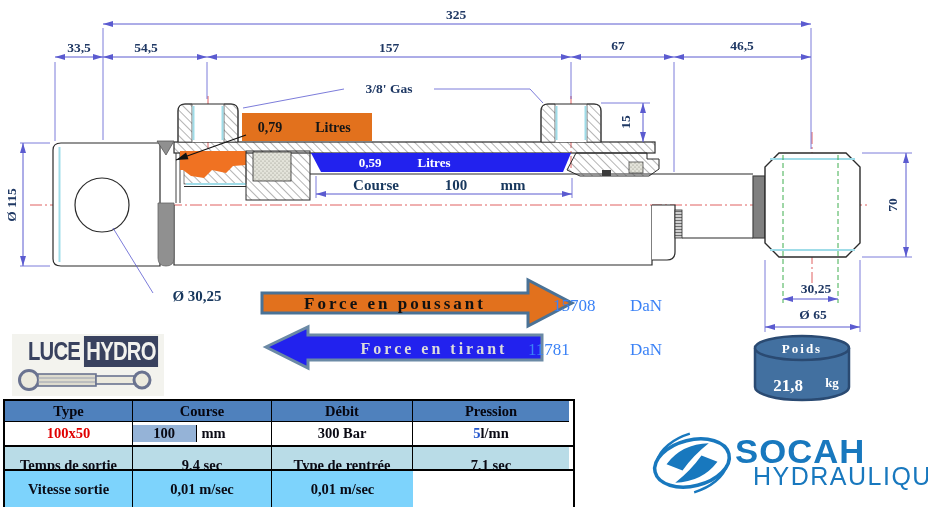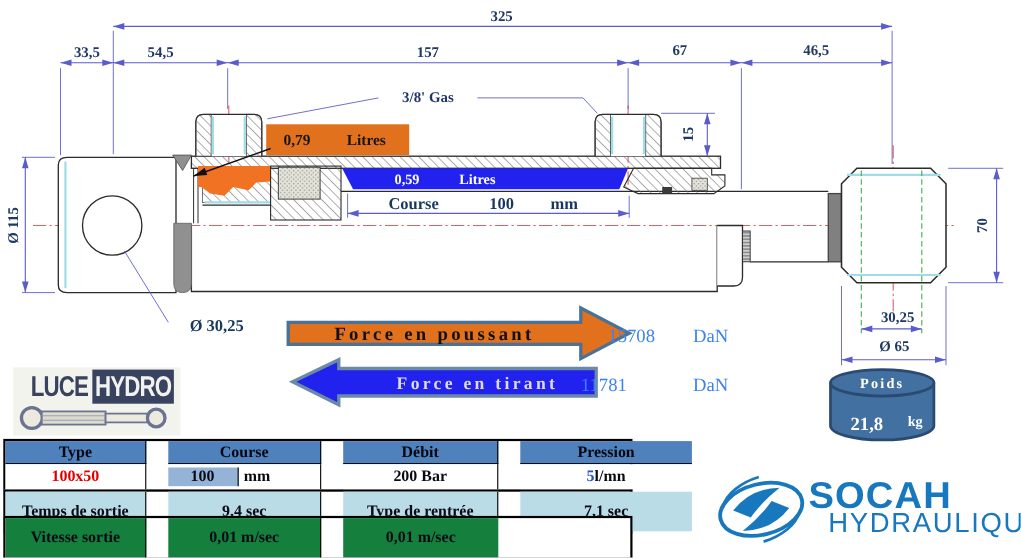--- a/index.html
+++ b/index.html
@@ -6,32 +6,32 @@
   .stage{position:relative;width:928px;height:507px;background:#fff;overflow:hidden;
          font-family:"Liberation Serif",serif;}
   .abs{position:absolute;}
   svg text{font-family:"Liberation Serif",serif;}
   .dimtxt{font-size:13.5px;font-weight:bold;fill:#1f3864;}
   .bigdim{font-size:15px;font-weight:bold;fill:#17375d;}
   
   .fval{position:absolute;font-weight:normal;font-size:17px;color:#3b82f6;width:70px;}
   
   .tbl{position:absolute;left:3px;width:572px;box-sizing:border-box;border:2px solid #000;background:#fff;}
-  .trow{display:grid;grid-template-columns:128px 139px 141px 156px;gap:20px;}
+  .trow{display:grid;grid-template-columns:128px 139px 141px 156px;}
   .cell{box-sizing:border-box;border-right:1.5px solid #000;display:flex;align-items:center;justify-content:center;
         font-weight:bold;font-size:14.5px;color:#0a0a14;height:21px;}
   .cell:last-child{border-right:none;}
   .hdr .cell{background:#4f81bd;border-bottom:1.5px solid #000;color:#06060f;}
   .r2 .cell{height:23px;background:#fff;}
   .coursecell{display:grid;grid-template-columns:64px 75px;padding:0!important;}
   .c100{background:#95b3d7;display:flex;align-items:center;justify-content:center;border-right:1.5px solid #000;}
   .cmm{display:flex;align-items:center;padding-left:5px;}
   .strip .cell{height:36px;}
   .lightA .cell{background:#b9dce7;}
-  .lightB .cell{background:#15803d;}
+  .lightB .cell{background:#7dd3fc;}
   
   .luce{position:absolute;left:12px;top:334px;width:152px;height:62px;background:#f3f3ee;padding:2px 4px;box-sizing:border-box;}
   .lucetop{display:flex;align-items:flex-start;gap:3px;height:32px;margin-left:12px;}
   .luce1{font-family:"Liberation Sans",sans-serif;font-weight:bold;font-size:26px;color:#39425f;
          letter-spacing:-1px;transform:scaleX(0.78);transform-origin:left center;}
   .luce2{font-family:"Liberation Sans",sans-serif;font-weight:bold;font-size:26px;color:#f2f2ee;
          background:#39425f;padding:0 3px;letter-spacing:-1px;transform:scaleX(0.78) translateX(-18px);transform-origin:left center;}
   
   .socah-name{position:absolute;left:735px;top:432px;font-family:"Liberation Sans",sans-serif;
               font-weight:bold;font-size:34px;color:#1878be;letter-spacing:1px;transform:scaleX(1.02);transform-origin:left;}
@@ -273,21 +273,21 @@
       <div class="cell">Course</div>
       <div class="cell">Débit</div>
       <div class="cell">Pression</div>
     </div>
     <div class="trow r2">
       <div class="cell" style="color:#e00000">100x50</div>
       <div class="cell coursecell">
         <span class="c100">100</span>
         <span class="cmm">mm</span>
       </div>
-      <div class="cell">200 Bar</div>
+      <div class="cell">300 Bar</div>
       <div class="cell">
         <span style="color:#2255cc">5</span>
           <span> l/mn</span>
       </div>
     </div>
   </div>
   <div class="tbl strip lightA" style="top:445px">
     <div class="trow">
       <div class="cell">Temps de sortie</div>
       <div class="cell">9,4 sec</div>

